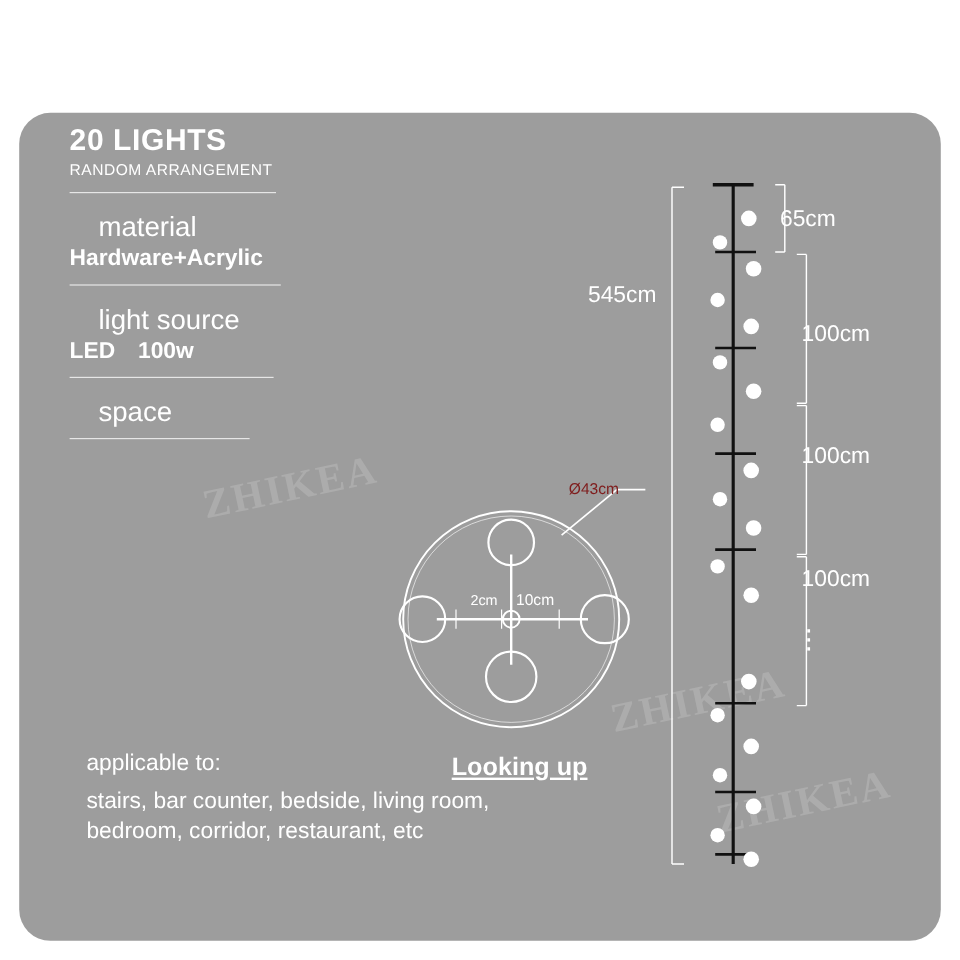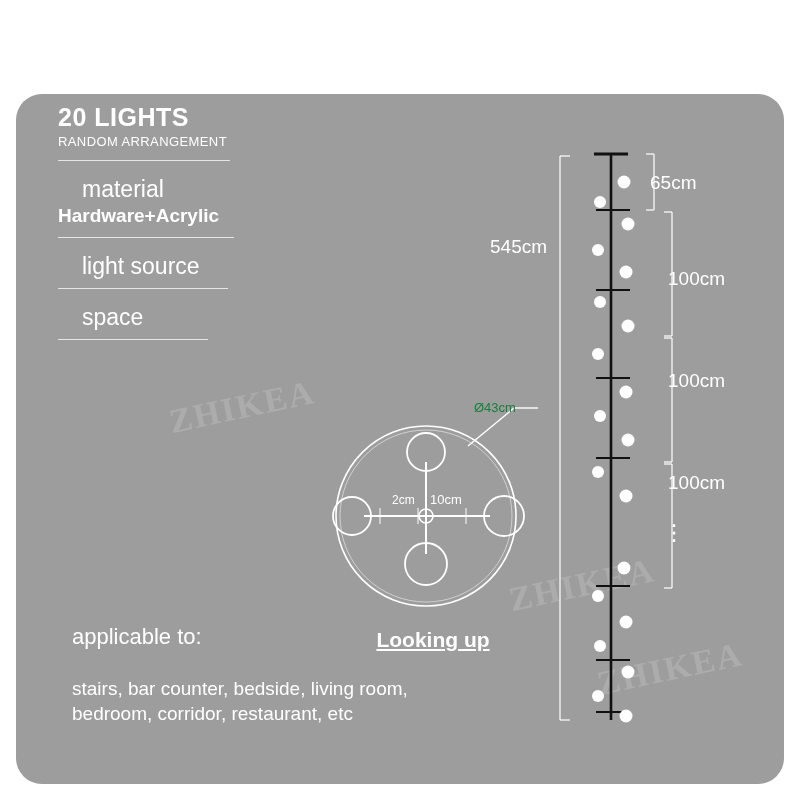--- a/index.html
+++ b/index.html
@@ -69,23 +69,23 @@
   .rule.w4 { width: 150px; }
   .sup { font-size: 12px; vertical-align: super; }
   #applicable {
     position: absolute;
     left: 72px;
     top: 622px;
     width: 370px;
     color: #ffffff;
   }
   #applicable .head {
-    font-size: 22px;
+    font-size: 19px;
     line-height: 30px;
-    margin-bottom: 24px;
+    margin-bottom: 3px;
   }
   #applicable .body {
     font-size: 19px;
     line-height: 25px;
   }
   
   .wm {
     position: absolute;
     color: rgba(255,255,255,0.16);
     font-size: 34px;
@@ -113,21 +113,21 @@
     text-align: center;
     color: #ffffff;
     font-size: 21px;
     font-weight: bold;
     text-decoration: underline;
   }
   #dia-label {
     position: absolute;
     left: 474px;
     top: 400px;
-    color: #15803d;
+    color: #7f1d1d;
     font-size: 13px;
   }
   
   #elevation {
     position: absolute;
     left: 546px;
     top: 140px;
     width: 240px;
     height: 600px;
   }
@@ -172,20 +172,21 @@
     </div>
 
     <div class="spec-block">
       <div class="spec-label">material</div>
       <div class="spec-value">Hardware+Acrylic</div>
       <div class="rule w2"></div>
     </div>
 
     <div class="spec-block">
       <div class="spec-label">light source</div>
+      <div class="spec-value">LED 100w</div>
       <div class="rule w3"></div>
     </div>
 
     <div class="spec-block">
       <div class="spec-label">space</div>
       <div class="rule w4"></div>
     </div>
 
   </div>
 

